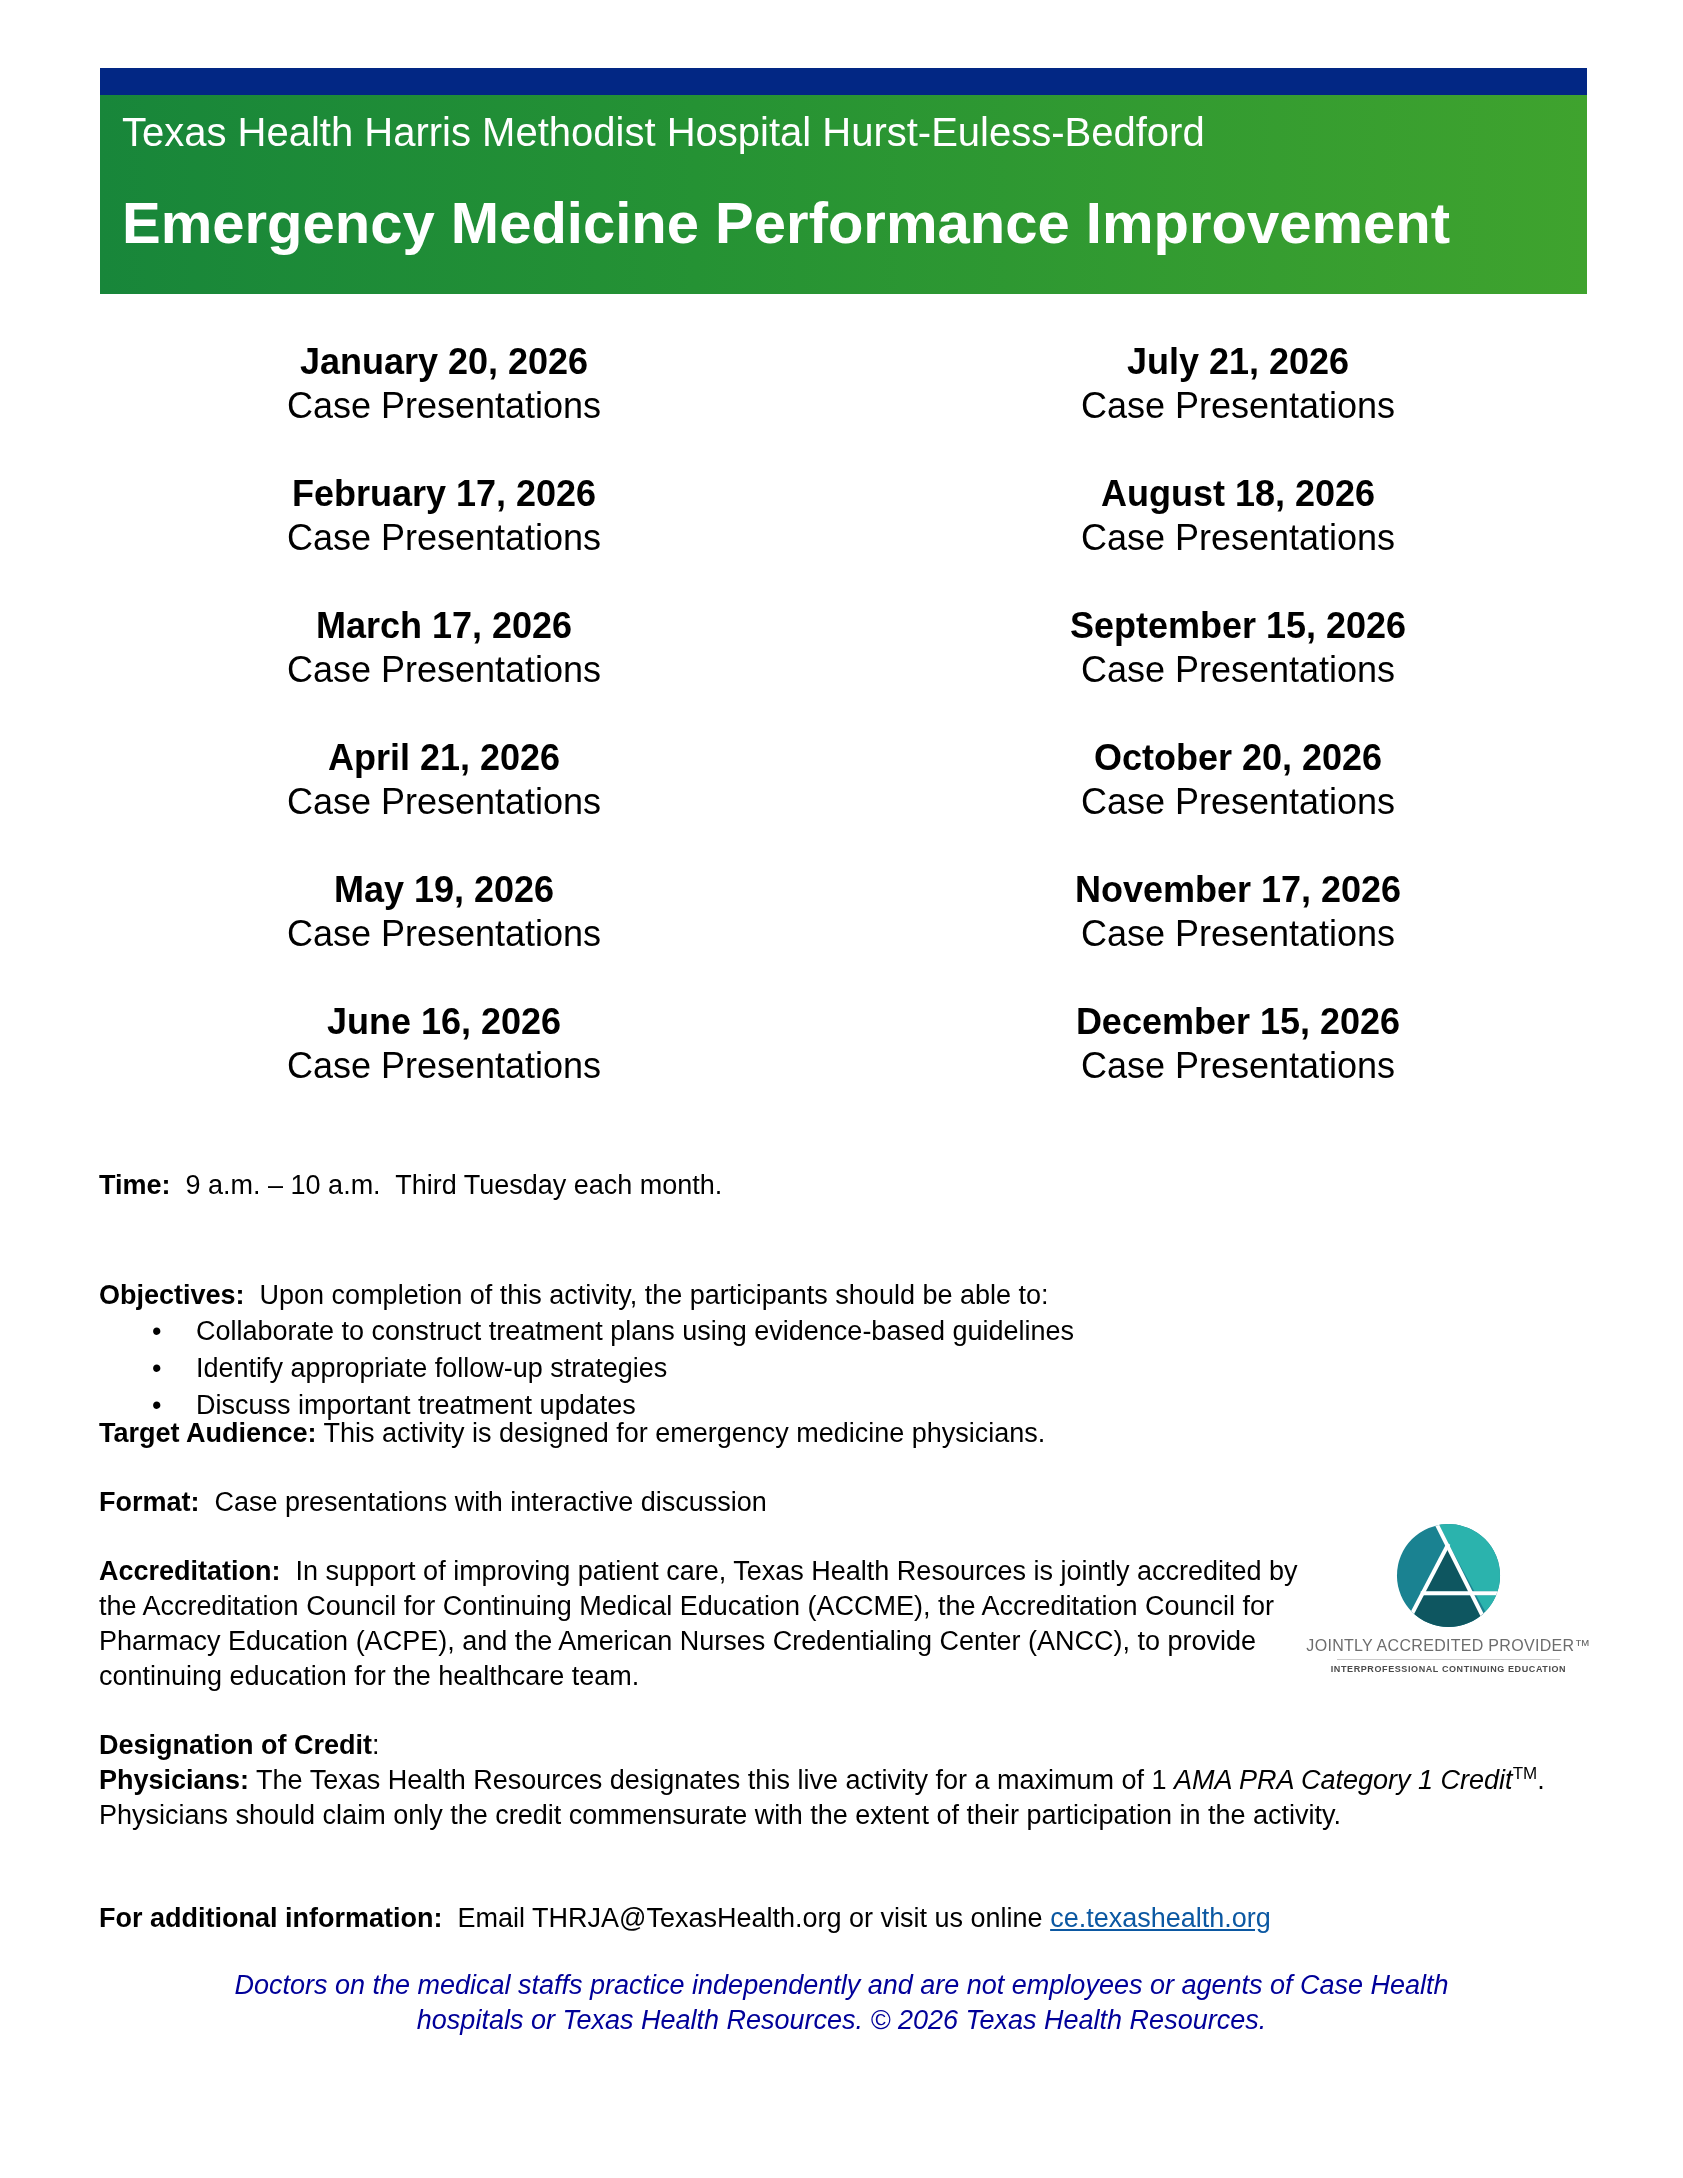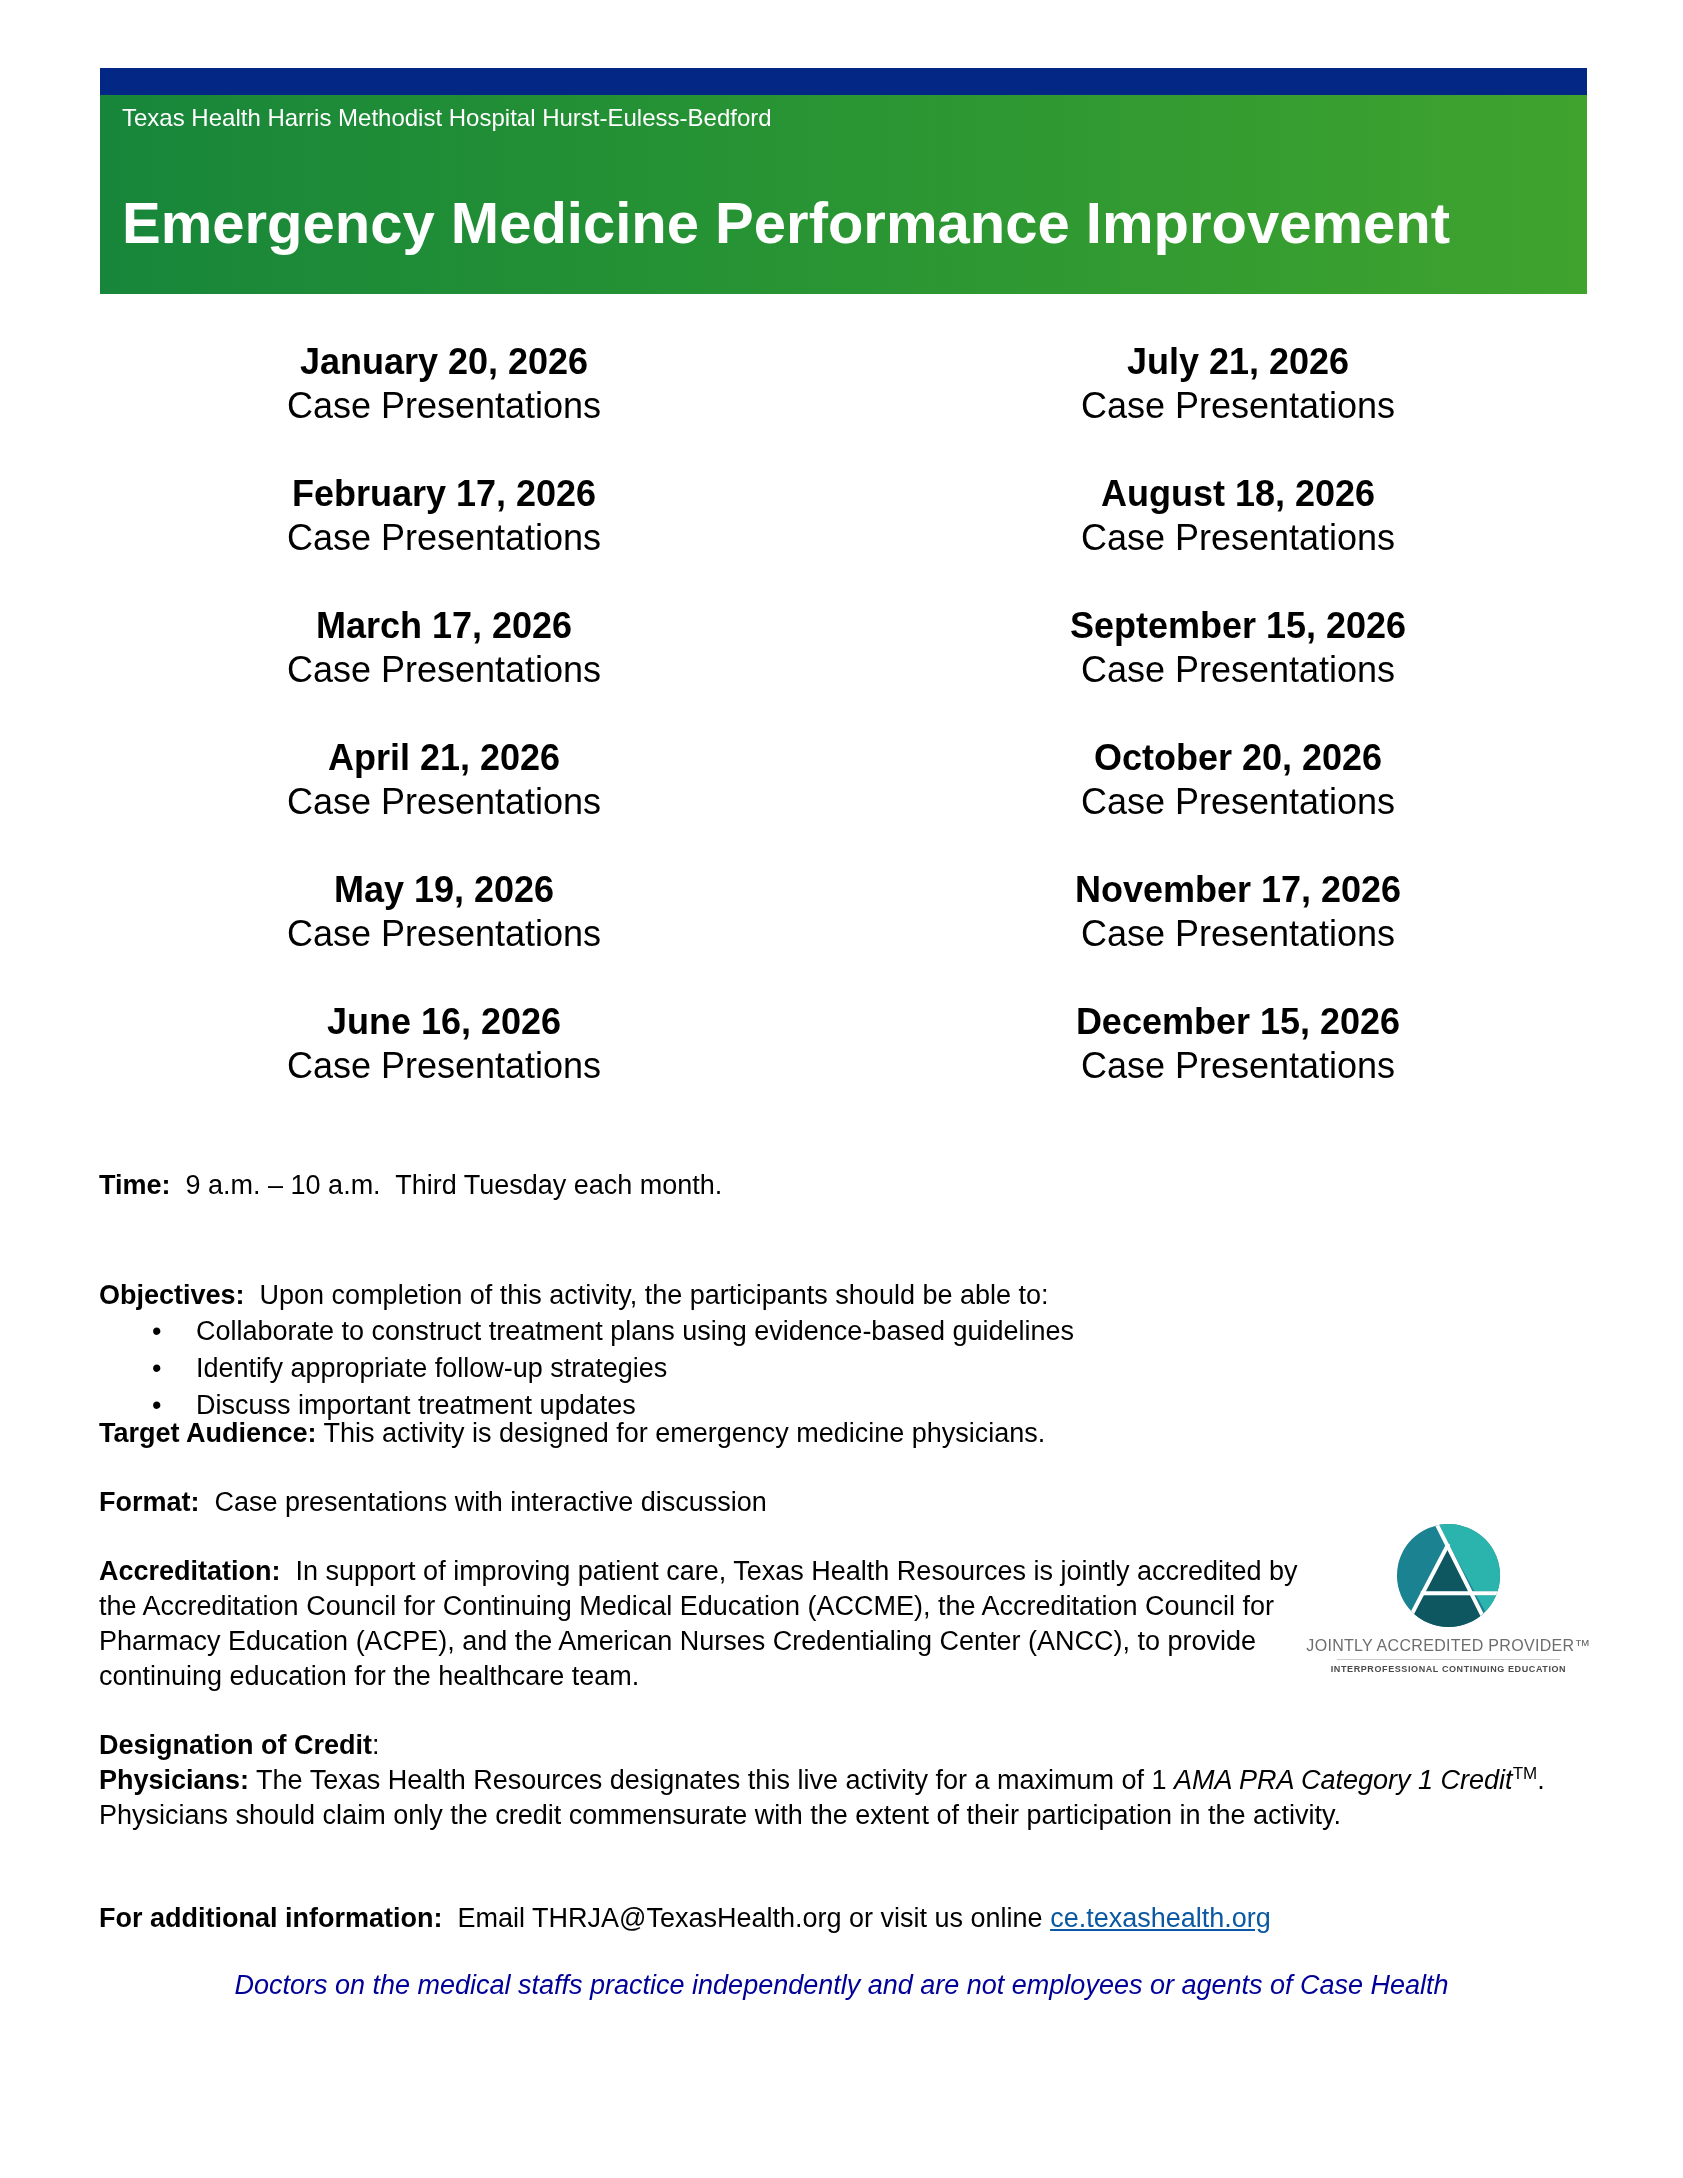--- a/index.html
+++ b/index.html
@@ -3,21 +3,21 @@
 <meta charset="utf-8">
 <style>
   html, body { margin: 0; padding: 0; background: #ffffff; }
   body { width: 1683px; height: 2178px; position: relative; overflow: hidden;
          font-family: "Liberation Sans", sans-serif; color: #000; }
 
   .header { position: absolute; left: 100px; top: 68px; width: 1487px; height: 226px; }
   .header-band { height: 27px; background: #022784; }
   .header-main { height: 199px; background: linear-gradient(90deg, #18863a 0%, #259234 40%, #3fa32e 100%);
                  position: relative; }
-  .hospital-name { position: absolute; left: 22px; top: 9px; font-size: 24px; color: #ffffff; }
+  .hospital-name { position: absolute; left: 22px; top: 15px; font-size: 40px; color: #ffffff; }
   .program-title { position: absolute; left: 22px; top: 94px; font-size: 58px; font-weight: bold; color: #ffffff; }
 
   .schedule { position: absolute; top: 340px; left: 0; width: 1683px; }
   .col { position: absolute; top: 0; width: 594px; }
   .col.left { left: 147px; }
   .col.right { left: 941px; }
   .session { text-align: center; height: 132px; }
   .session-date { font-size: 36px; font-weight: bold; line-height: 44px; }
   .session-type { font-size: 36px; line-height: 44px; }
 
@@ -153,14 +153,15 @@
 
 <div class="body-text sec-designation">
   <div><span class="label">Designation of Credit</span><span>:</span></div>
   <div style="white-space: pre-wrap;"><span class="label">Physicians:</span><span> The Texas Health Resources designates this live activity for a maximum of 1 </span><em>AMA PRA Category 1 Credit</em><span class="sup">TM</span><span>.  Physicians should claim only the credit commensurate with the extent of their participation in the activity.</span></div>
 </div>
 
 <div class="body-text sec-info" style="white-space: pre-wrap;"><span class="label">For additional information:</span><span>  Email THRJA@TexasHealth.org or visit us online </span><a class="link">ce.texashealth.org</a></div>
 
 <div class="footer">
   <div>Doctors on the medical staffs practice independently and are not employees or agents of Case Health</div>
+  <div>hospitals or Texas Health Resources. © 2026 Texas Health Resources.</div>
 </div>
 
 
 </body></html>

